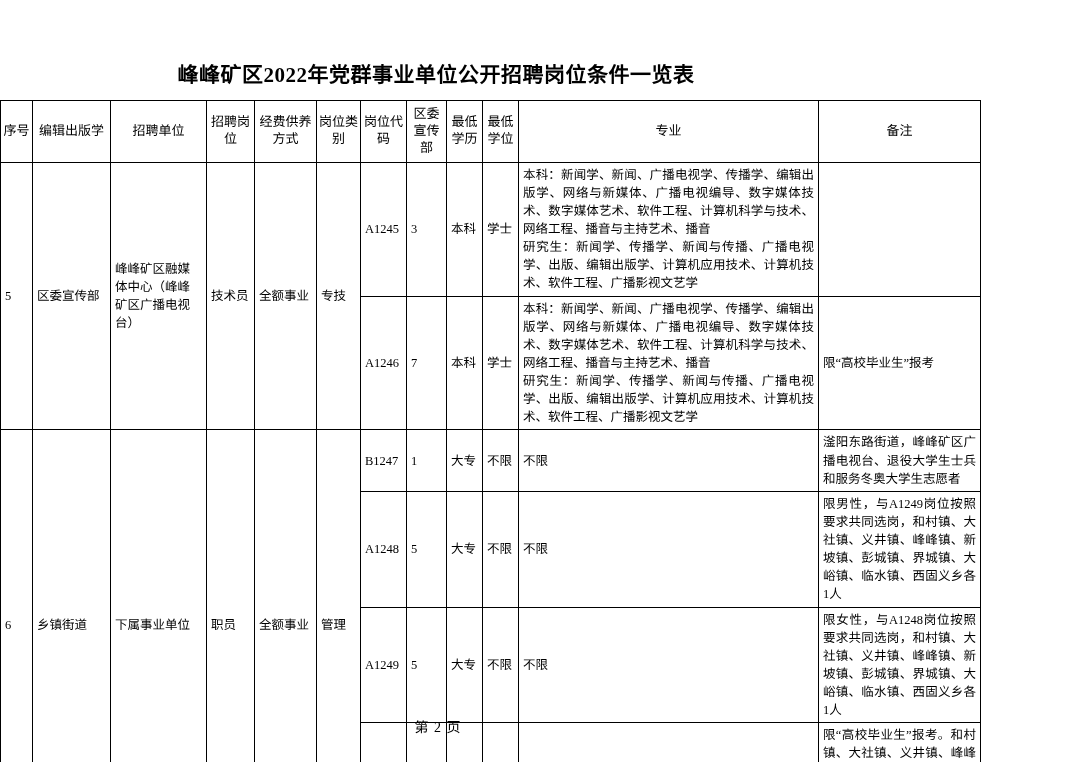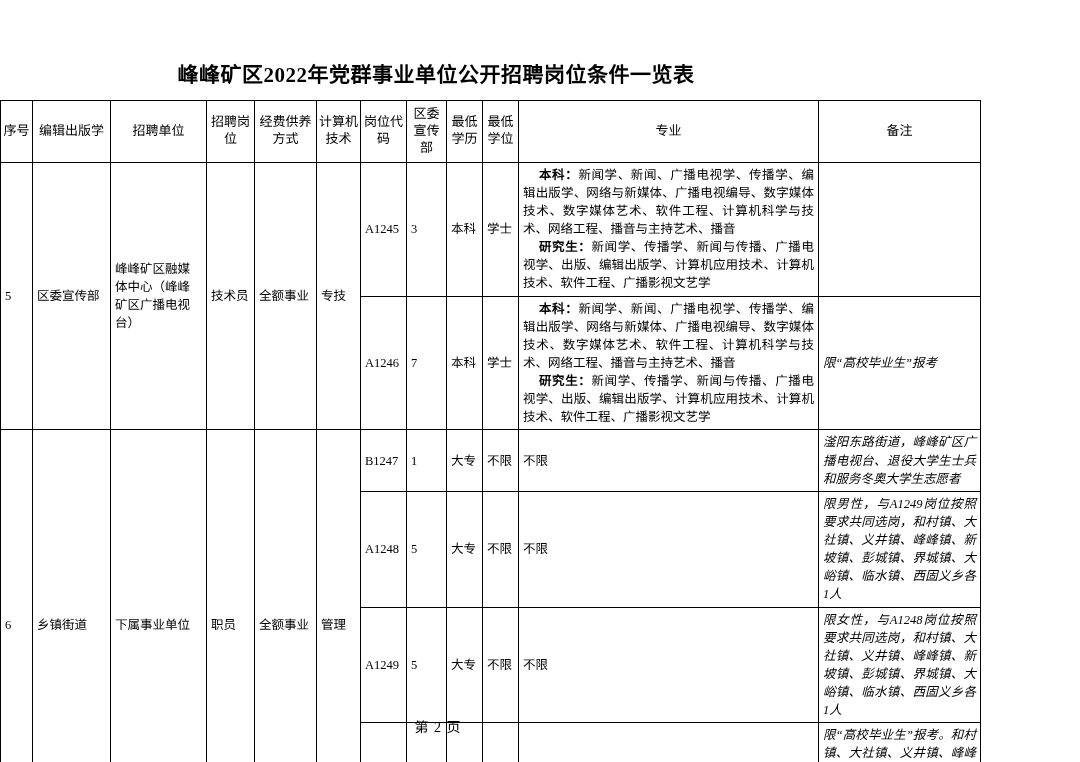--- a/index.html
+++ b/index.html
@@ -48,22 +48,22 @@
   table.grid th {
     text-align: center;
     font-weight: normal;
     font-size: 13px;
     padding: 5px 2px;
     line-height: 1.3;
   }
   .c-center { text-align: left; }
   .c-left { text-align: left; }
   .major-spec { font-size: 12px; line-height: 1.5; text-align: justify; }
-  .major-spec b { font-weight: bold; margin-left: 16px; }
-  .remark { font-size: 12px; line-height: 1.5; text-align: justify; font-style: italic; }
+  .major-spec b { font-weight: normal; }
+  .remark { font-size: 12px; line-height: 1.5; text-align: justify; }
   .footer {
     position: absolute;
     left: 4px;
     right: 0;
     bottom: 26px;
     text-align: center;
     font-size: 14px;
     letter-spacing: 1px;
   }
 </style>
@@ -89,21 +89,21 @@
       <col style="width:300px">
       <col style="width:162px">
     </colgroup>
     <thead>
       <tr>
         <th>序号</th>
         <th>编辑出版学</th>
         <th>招聘单位</th>
         <th>招聘岗位</th>
         <th>经费供养方式</th>
-        <th>计算机技术</th>
+        <th>岗位类别</th>
         <th>岗位代码</th>
         <th>区委宣传部</th>
         <th>最低学历</th>
         <th>最低学位</th>
         <th>专业</th>
         <th>备注</th>
       </tr>
     </thead>
     <tbody>
 

